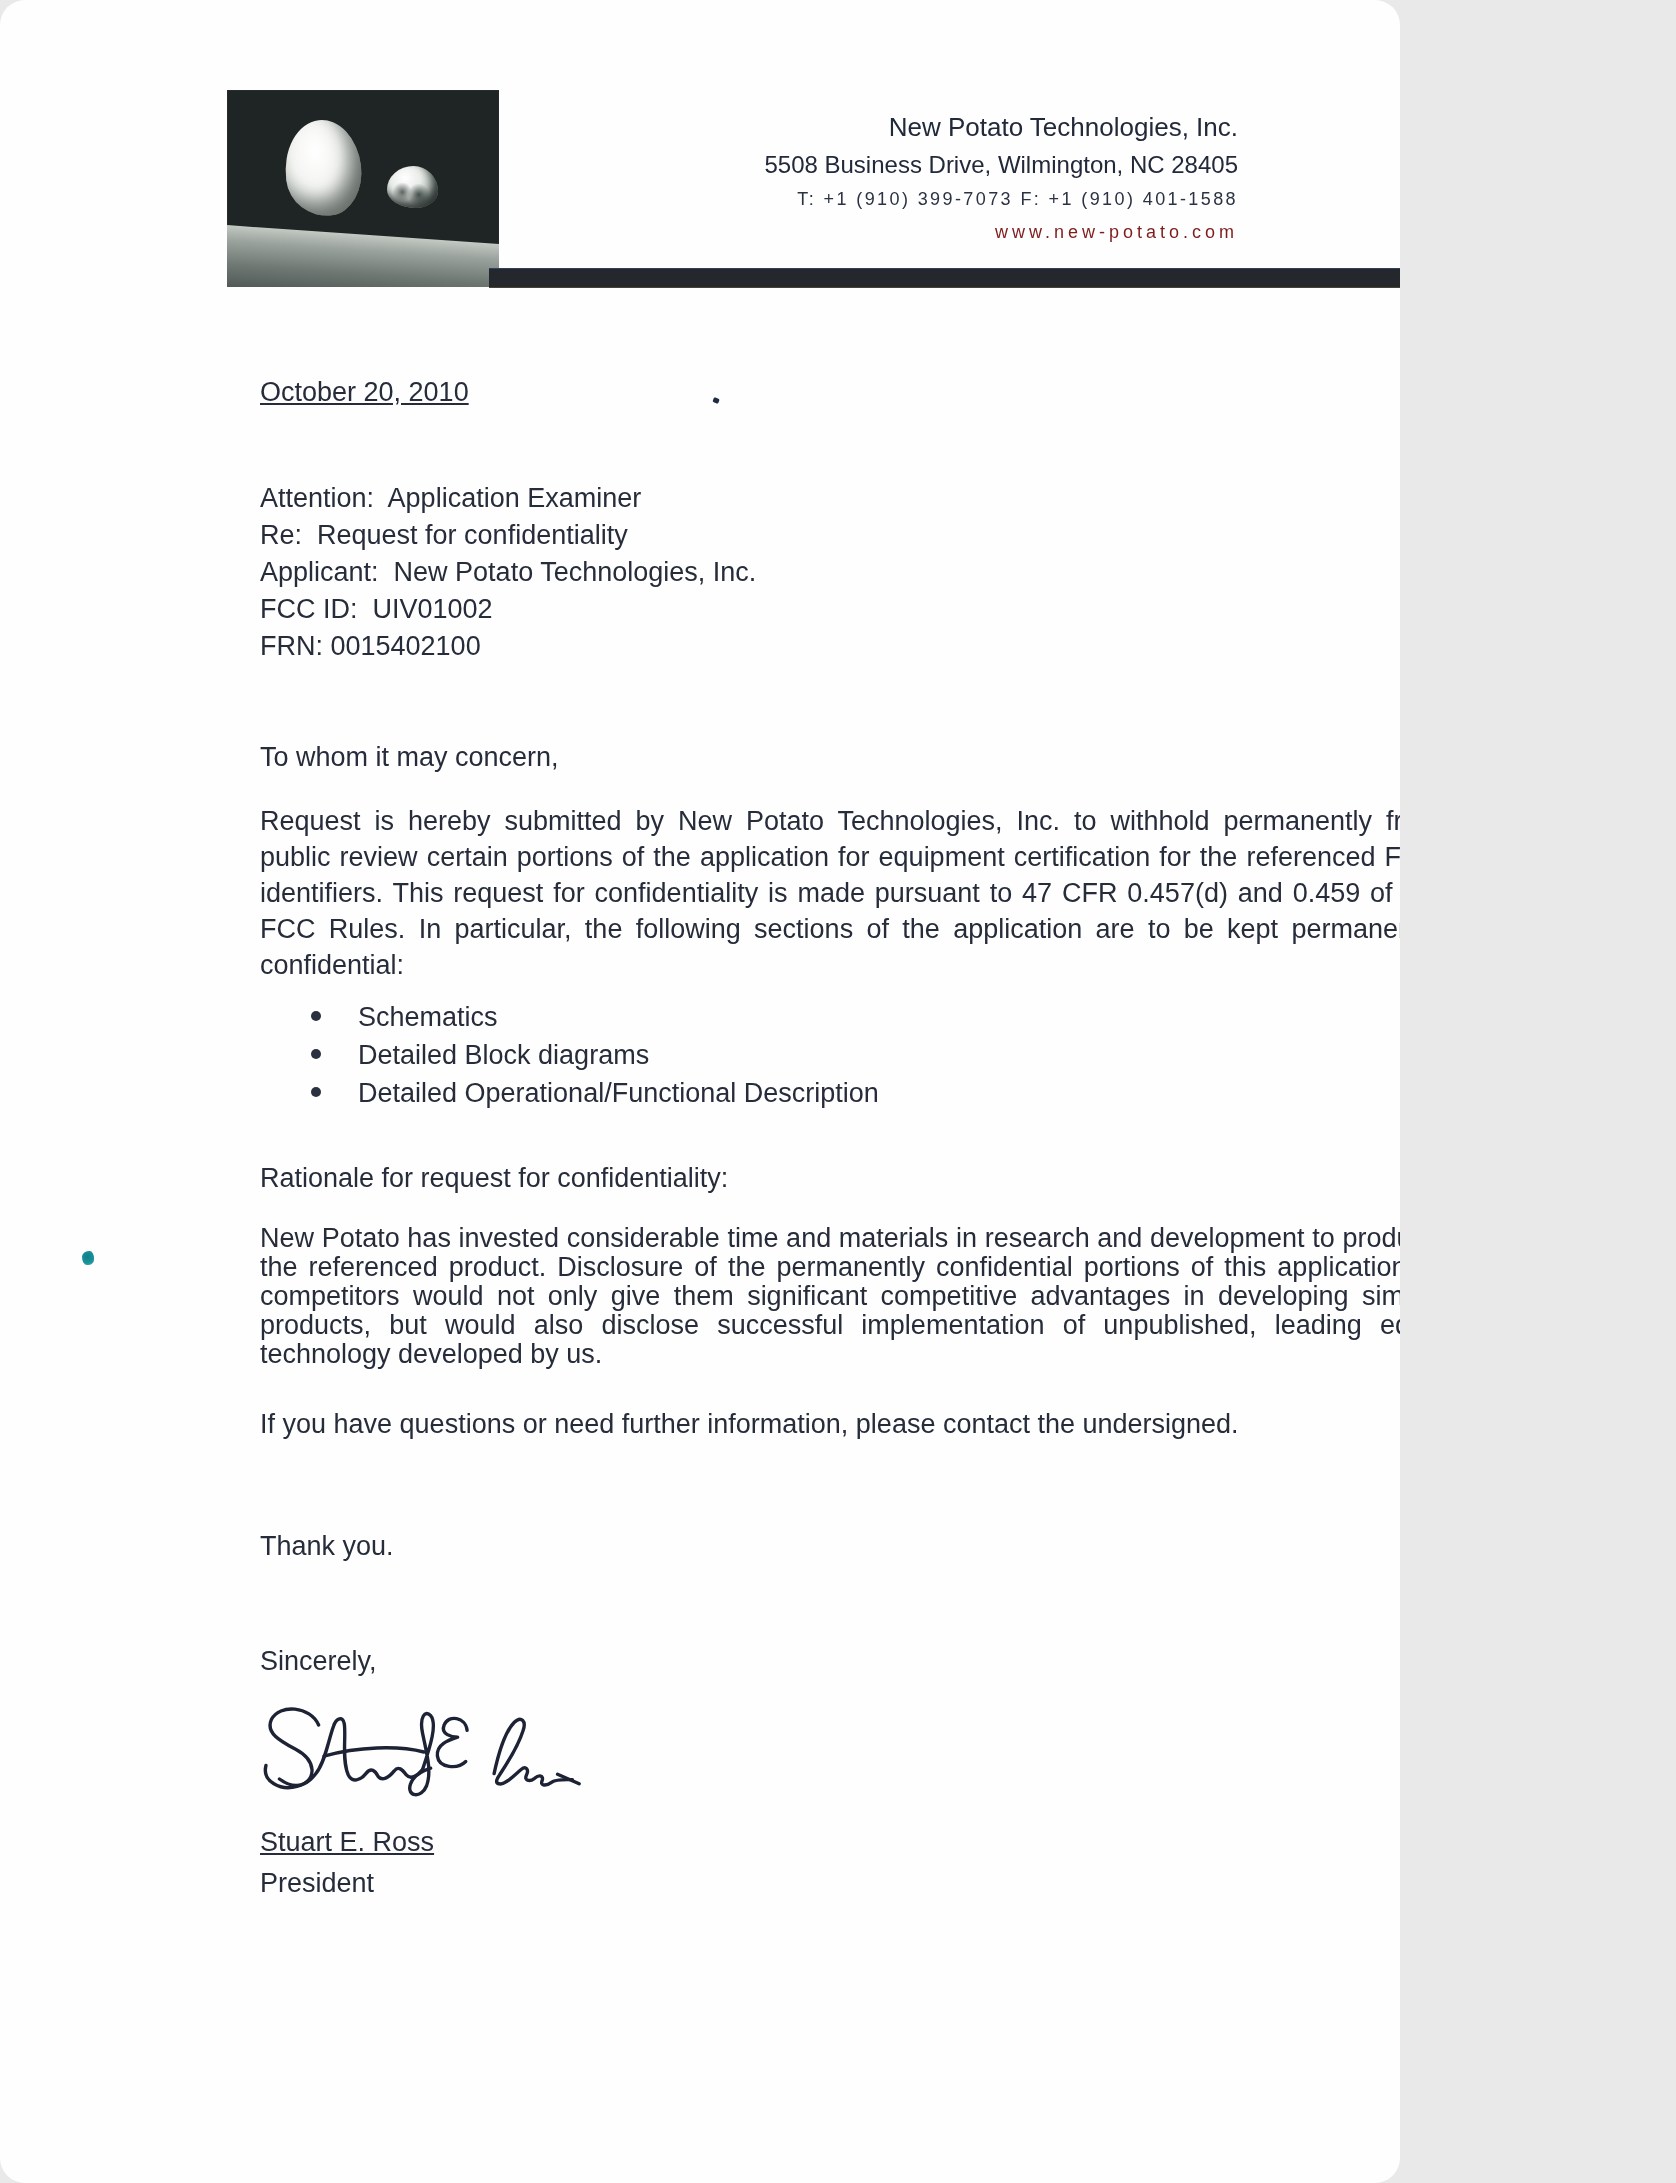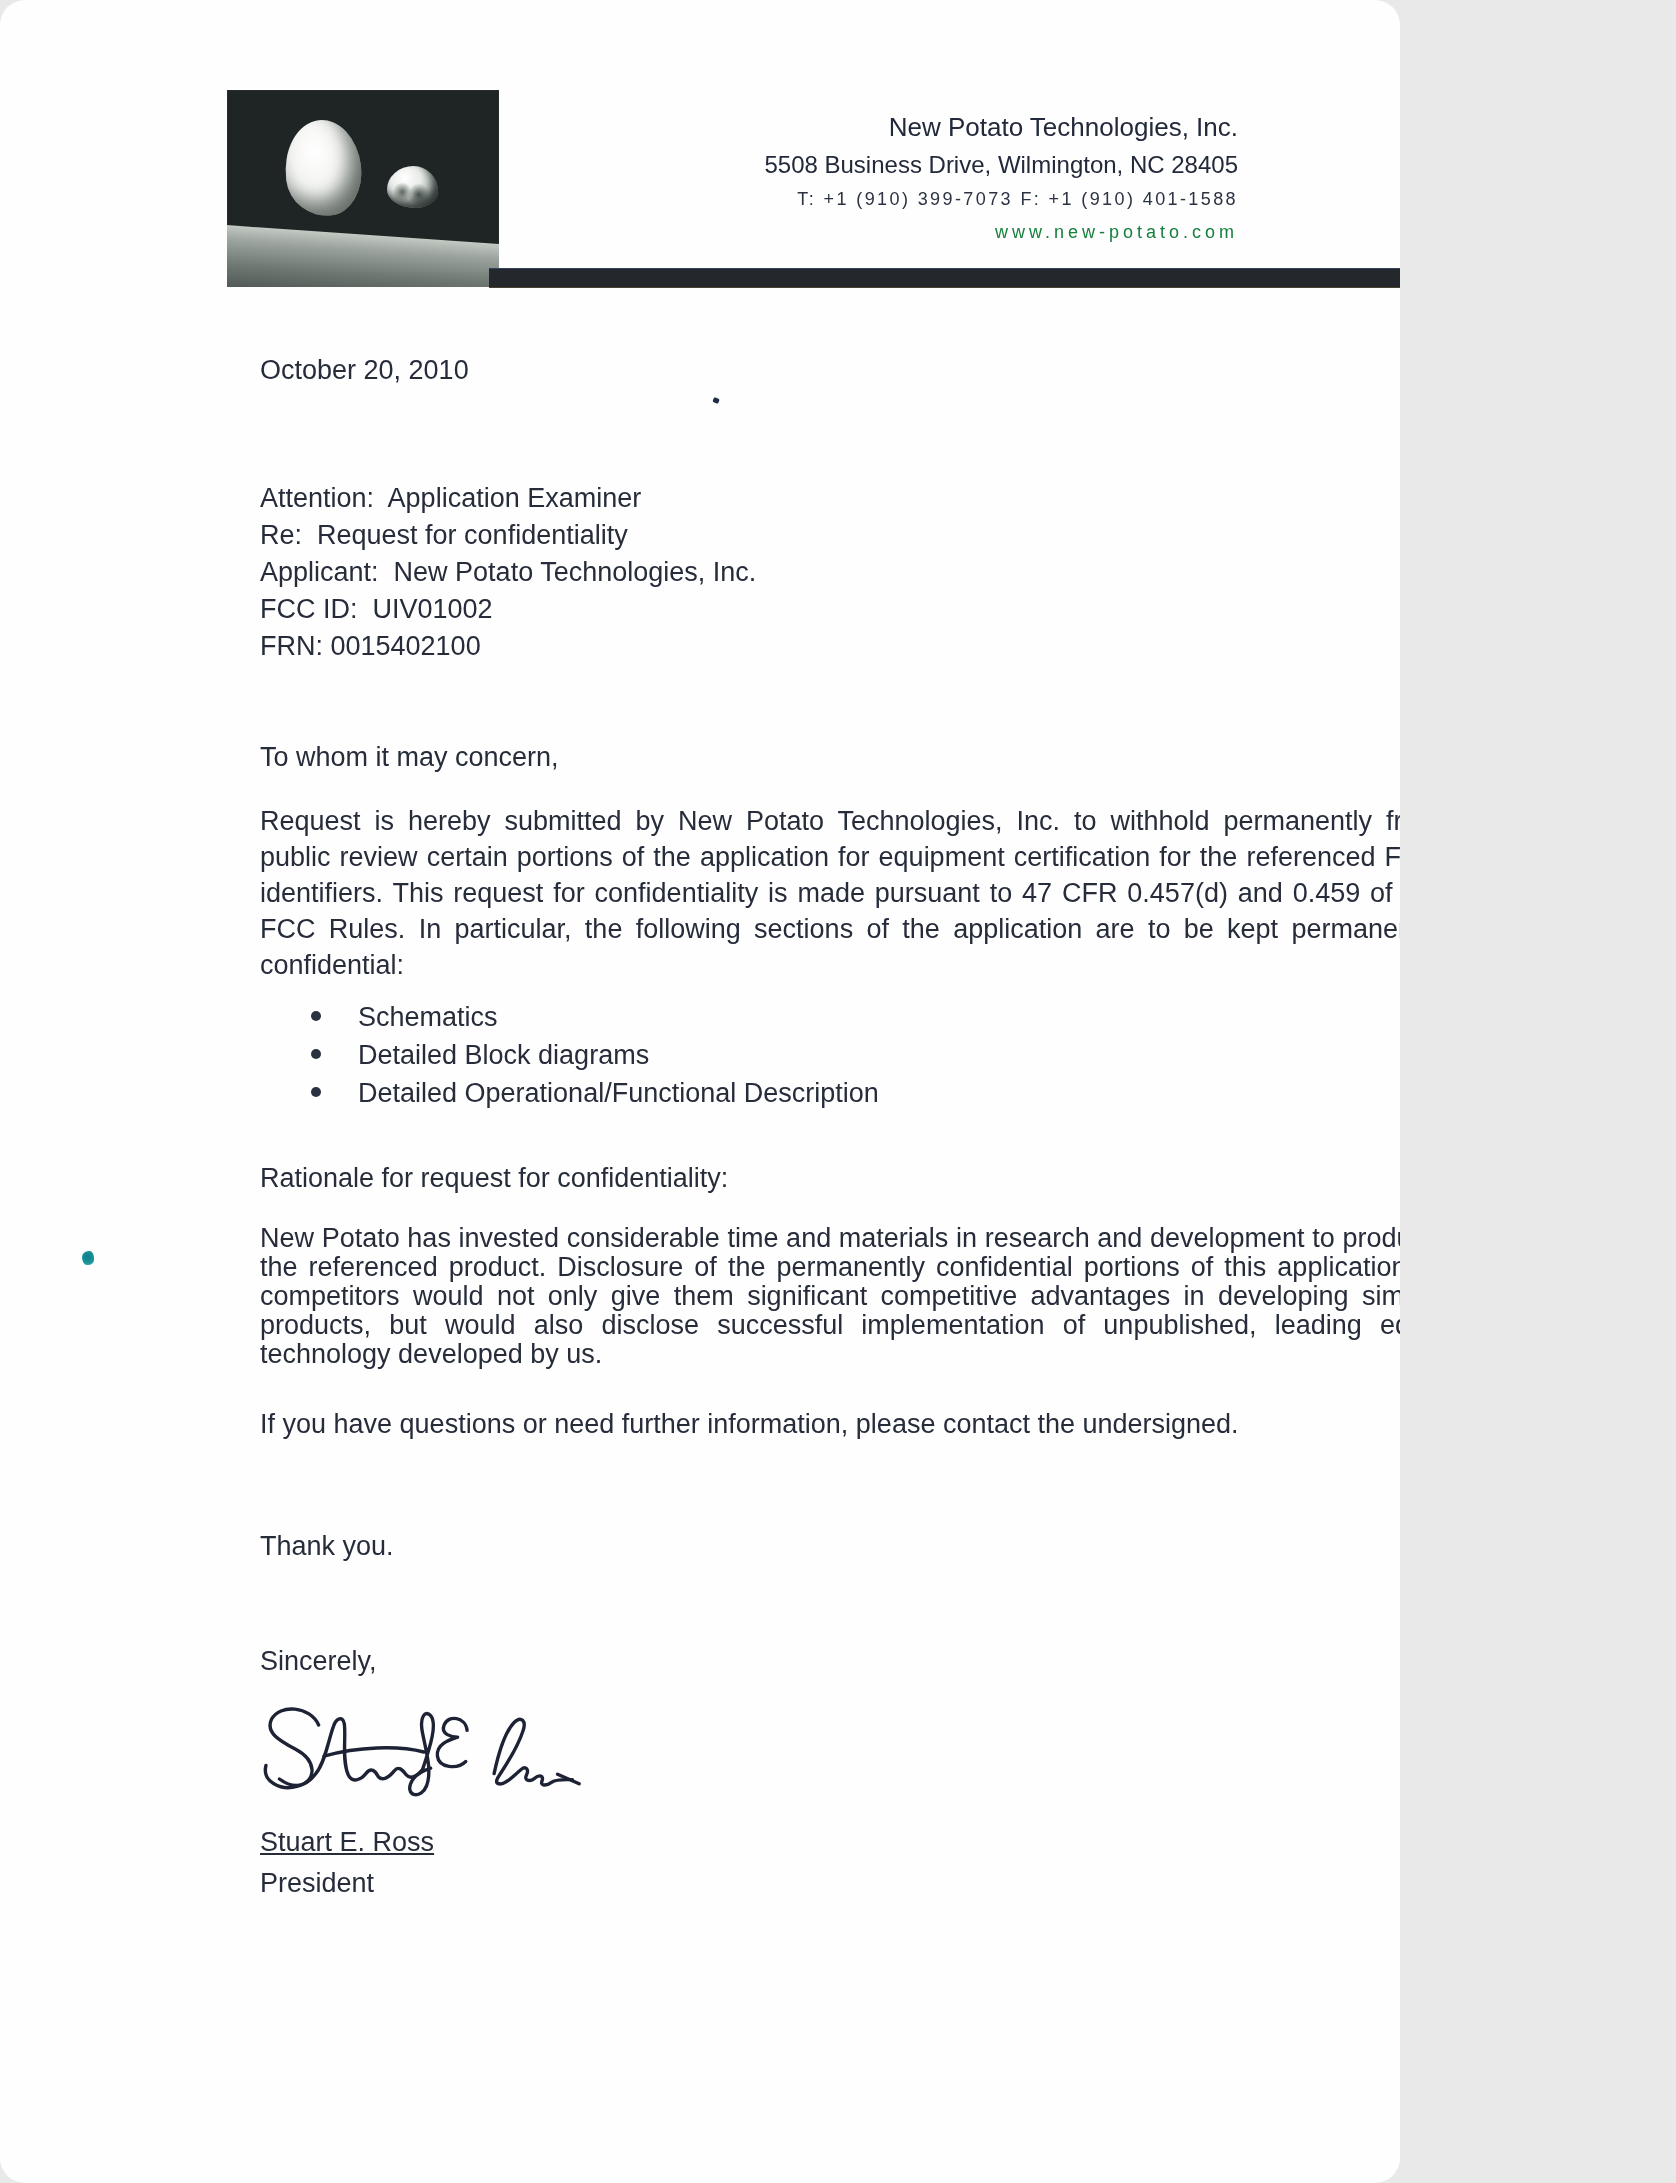--- a/index.html
+++ b/index.html
@@ -51,36 +51,36 @@
     transform:rotate(4deg);
   }
   .header-block {
     position:absolute; right:162px; top:112px;
     text-align:right;
     white-space:nowrap;
   }
   .company-name  { font-size:26px; color:#22293a; margin-bottom:8px; }
   .address-line  { font-size:24px; color:#22293a; margin-bottom:9.5px; }
   .phone-line    { font-size:18px; color:#2b3242; letter-spacing:2.4px; margin-bottom:12px; }
-  .website-line  { font-size:18px; color:#15803d; letter-spacing:4px; }
+  .website-line  { font-size:18px; color:#7f1d1d; letter-spacing:4px; }
   .divider-bar {
     position:absolute; left:489px; top:268px;
     width:1100px; height:17.6px;
     background:#24272c;
     border-top:1.4px solid #33415c;
     border-bottom:1.4px solid #4a4233;
   }
 
   
   .abs { position:absolute; left:260px; width:1180px; }
   .body-text { font-size:27px; line-height:36px; color:#262c3a; }
   .just { text-align:justify; }
   .prews { white-space:pre-wrap; }
 
-  .date-line        { top:352px; }
+  .date-line        { top:374px;text-decoration:underline; }
   .ref-block        { top:480px; }
   .ref-block .line  { line-height:37px; }
   .salutation       { top:739px; }
   .para-request     { top:803px; }
   .bullet-list      { top:999px; list-style:none; margin:0; padding:0; }
   .bullet-list li   { position:relative; height:38px; padding-left:98px; }
   .bullet-list li::before {
     content:""; position:absolute; left:51px; top:12px;
     width:10px; height:10px; border-radius:50%;
     background:#2a3140;

